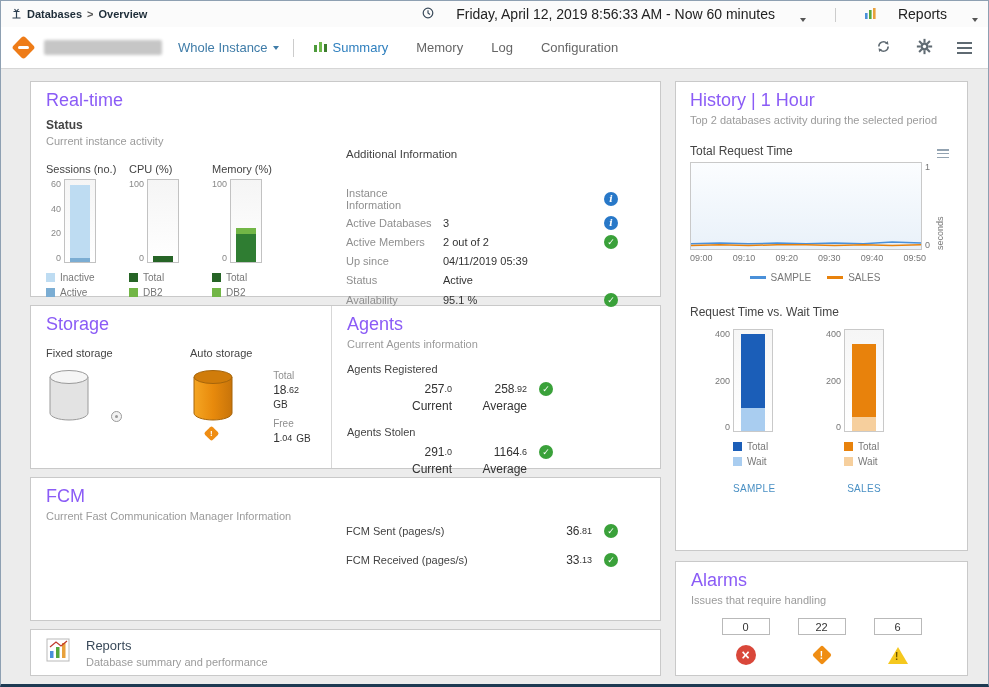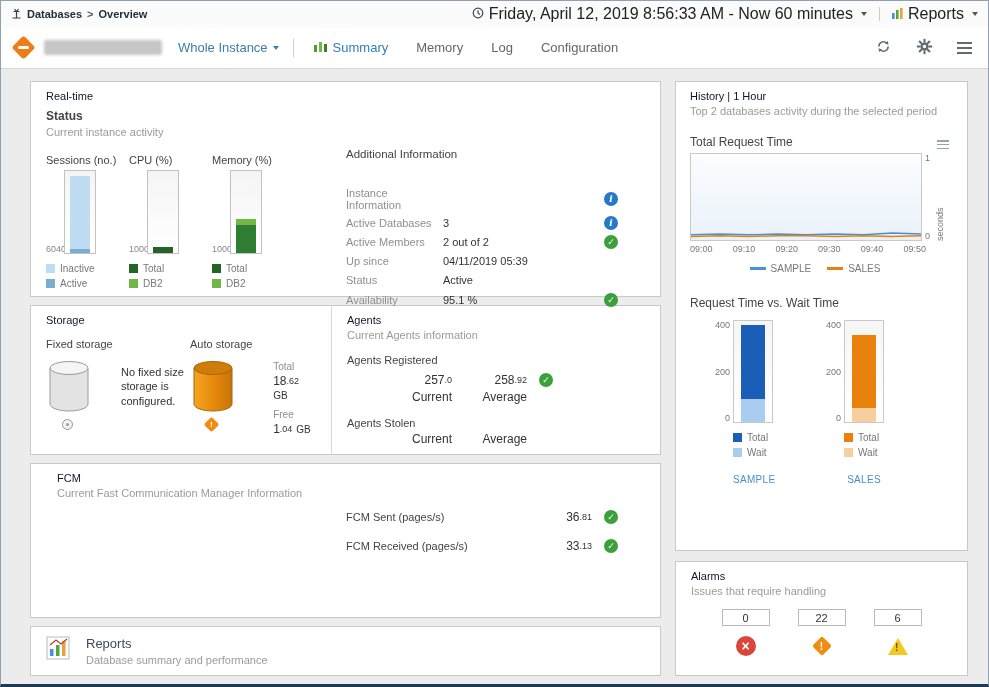--- a/index.html
+++ b/index.html
@@ -4,21 +4,21 @@
 <style>
   *{box-sizing:border-box;margin:0;padding:0}
   html,body{width:989px;height:687px;overflow:hidden}
   body{font-family:"Liberation Sans","DejaVu Sans",sans-serif;background:#fff;font-size:12px;color:#333}
   .app{width:989px;height:687px;border:1px solid #8ea0b2;border-bottom:3px solid #1d3a52;display:flex;flex-direction:column;background:#ececec}
 
   
   .topbar{height:26px;background:#fbfbfb;display:flex;align-items:center;justify-content:space-between;padding:0 10px;flex:0 0 auto}
   .crumbs{display:flex;align-items:center;gap:5px;font-size:11px;font-weight:bold;color:#1d2c38}
   .crumb-sep{color:#555}
-  .top-right{display:flex;align-items:center;gap:5px;font-size:16px;color:#222}
+  .top-right{display:flex;align-items:flex-end;gap:22px;font-size:14px;color:#222}
   .vsep{width:1px;height:14px;background:#ccc;margin:0 7px;flex:0 0 auto}
   .caret{width:0;height:0;border-left:3.5px solid transparent;border-right:3.5px solid transparent;border-top:4px solid #555;display:inline-block;margin-left:3px}
   .clickable{cursor:pointer}
 
   
   .toolbar{height:42px;background:#fff;border-bottom:1px solid #d6d6d6;display:flex;align-items:center;padding:0 14px;flex:0 0 auto}
   .logo{width:17px;height:17px;background:#ee7c18;border-radius:3px;transform:rotate(45deg);position:relative;flex:0 0 auto}
   .logo::after{content:"";position:absolute;left:3px;top:7px;width:11px;height:3px;background:#fff;transform:rotate(-45deg);border-radius:2px}
   .redacted{width:118px;height:15px;background:#c6c6c6;border-radius:2px;filter:blur(1.5px);margin:0 16px 0 12px}
   .scope{color:#3f7ca8;font-size:13px;display:flex;align-items:center;gap:2px}
@@ -30,31 +30,31 @@
   .menu-icon{width:15px;height:12px;border-top:2px solid #5f6a72;border-bottom:2px solid #5f6a72;position:relative;cursor:pointer}
   .menu-icon::after{content:"";position:absolute;left:0;right:0;top:3px;height:2px;background:#5f6a72}
   .chart-menu-icon{width:12px;height:9px;display:flex;flex-direction:column;justify-content:space-between;cursor:pointer}
   .chart-menu-icon i{height:1.5px;background:#93a3b1;display:block}
 
   
   .content{flex:1;display:flex;padding:12px 20px 8px 29px;gap:14px;overflow:hidden}
   .col-left{width:631px;display:flex;flex-direction:column;gap:8px;flex:0 0 auto}
   .col-right{flex:1;display:flex;flex-direction:column;gap:10px}
   .panel{background:#fff;border:1px solid #c9c9c9}
-  .p-title{font-size:11px;color:#0f172a}
+  .p-title{font-size:18px;color:#8b5cf6}
   .p-desc{font-size:11px;color:#9b9b9b;margin-top:3px}
 
   
   .realtime{height:216px;padding:8px 15px;position:relative}
   .rt-status{font-size:12px;font-weight:bold;color:#444;margin-top:7px}
   .rt-charts{display:flex;gap:9px;margin-top:16px}
   .mini-chart{width:74px}
   .mc-title{font-size:11px;color:#444;margin-bottom:4px;white-space:nowrap}
   .mc-body{display:flex;gap:3px}
-  .mc-yaxis{width:15px;display:flex;flex-direction:row;justify-content:space-between;align-items:flex-end;font-size:9px;color:#888;height:84px}
+  .mc-yaxis{width:15px;display:flex;flex-direction:column;justify-content:space-between;align-items:flex-end;font-size:9px;color:#888;height:84px}
   .mc-plot{width:32px;height:84px;border:1px solid #c2c2c2;background:linear-gradient(#f5f5f5,#ffffff);position:relative}
   .mc-bar{position:absolute;left:50%;transform:translateX(-50%);bottom:0;width:20px;height:100%;display:flex;flex-direction:column-reverse}
   .seg{width:100%}
   .mc-legend{margin-top:9px;display:flex;flex-direction:column;gap:4px}
   .leg-item{display:flex;align-items:center;gap:5px;font-size:10px;color:#777}
   .swatch{width:9px;height:9px;display:inline-block;flex:0 0 auto}
   .additional{position:absolute;left:315px;top:66px;width:272px}
   .ai-title{font-size:11.5px;color:#444}
   .ai-rows{margin-top:24px}
   .ai-row{display:flex;align-items:center;font-size:11px;padding:2.6px 0}
@@ -85,21 +85,21 @@
   .unit{font-size:10px;margin-left:1px}
   .ag-group{margin-top:13px}
   .ag-label{font-size:11px;color:#444}
   .ag-vals{display:flex;align-items:center;margin-top:7px}
   .ag-col1{width:105px;text-align:right;font-size:12px;color:#333}
   .ag-col2{width:75px;text-align:right;font-size:12px;color:#333}
   .ag-check{margin-left:12px}
   .ag-subs{display:flex;margin-top:3px;font-size:10px;color:#8f8f8f}
 
   
-  .fcm{height:168px;padding:8px 26px;position:relative}
+  .fcm{height:168px;padding:8px 15px;position:relative}
   .fcm-rows{position:absolute;left:315px;top:46px;width:272px}
   .fcm-row{display:flex;align-items:center;font-size:11px;margin-bottom:15px}
   .fcm-row .lbl{flex:1;color:#444}
   .fcm-row .val{width:60px;text-align:right;color:#333;font-size:12px;margin-right:12px}
 
   
   .reports{height:55px;display:flex;align-items:center;padding:0 15px;gap:13px;cursor:pointer}
   .rp-title{font-size:13px;color:#3a4a5a}
 
   
@@ -373,21 +373,20 @@
                   <span>
                     <svg width="46" height="54" viewBox="0 0 46 54">
                         <path d="M4 9v36c0 3.9 8.5 7 19 7s19-3.1 19-7V9" fill="#e3e3e3" stroke="#9a9a9a"></path>
                         <ellipse cx="23" cy="9" rx="19" ry="6.5" fill="#f5f5f5" stroke="#9a9a9a"></ellipse>
                       </svg>
                   </span>
                   <div class="under-icon">
                       <span class="cyl-status"></span>
                     </div>
                 </div>
-                <div class="st-msg">No fixed size storage is configured.</div>
               </div>
             </div>
             <div>
               <div class="st-label">Auto storage</div>
               <div class="cyl-row">
                 <div>
                   <span>
                     <svg width="46" height="54" viewBox="0 0 46 54">
                         <defs>
                           <linearGradient id="og" x1="0" x2="1">
@@ -425,20 +424,25 @@
               <span class="ag-col2">258<span class="dec">.92</span></span>
               <span class="sicon ag-check" data-icon="check"></span>
             </div>
             <div class="ag-subs">
               <span class="ag-col1">Current</span>
               <span class="ag-col2">Average</span>
             </div>
           </div>
           <div class="ag-group">
             <div class="ag-label">Agents Stolen</div>
+            <div class="ag-vals">
+              <span class="ag-col1">291<span class="dec">.0</span></span>
+              <span class="ag-col2">1164<span class="dec">.6</span></span>
+              <span class="sicon ag-check" data-icon="check"></span>
+            </div>
             <div class="ag-subs">
               <span class="ag-col1">Current</span>
               <span class="ag-col2">Average</span>
             </div>
           </div>
         </div>
       </section>
 
       <section class="panel fcm">
         <div class="p-title">FCM</div>

